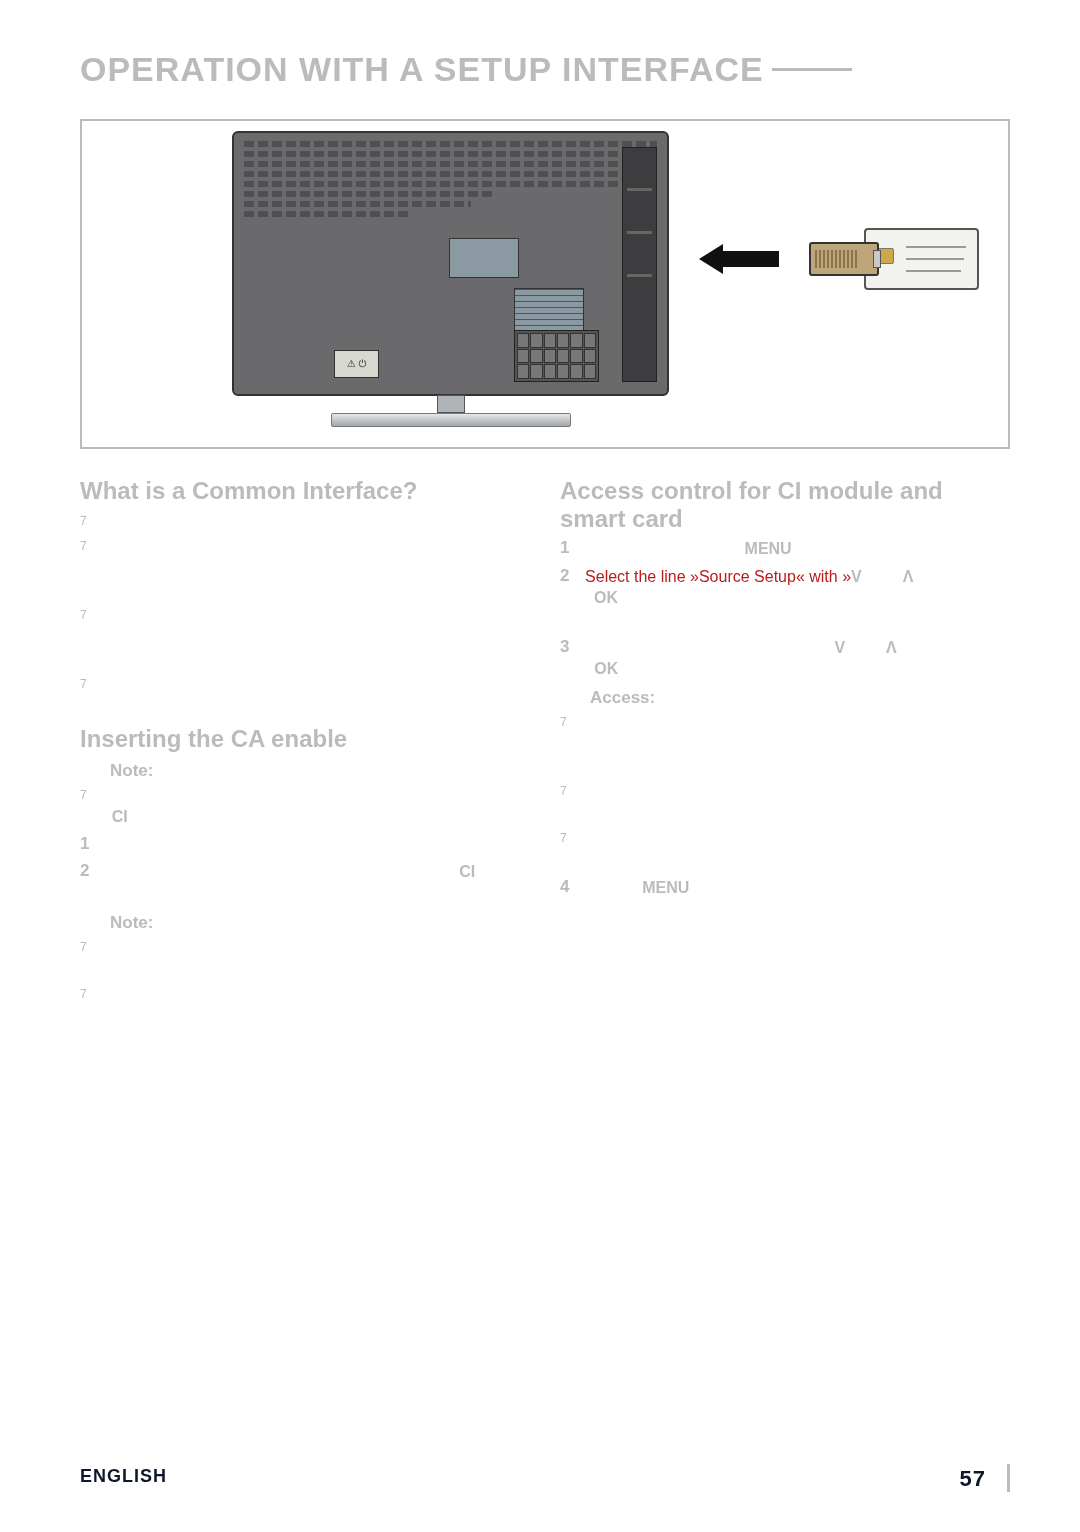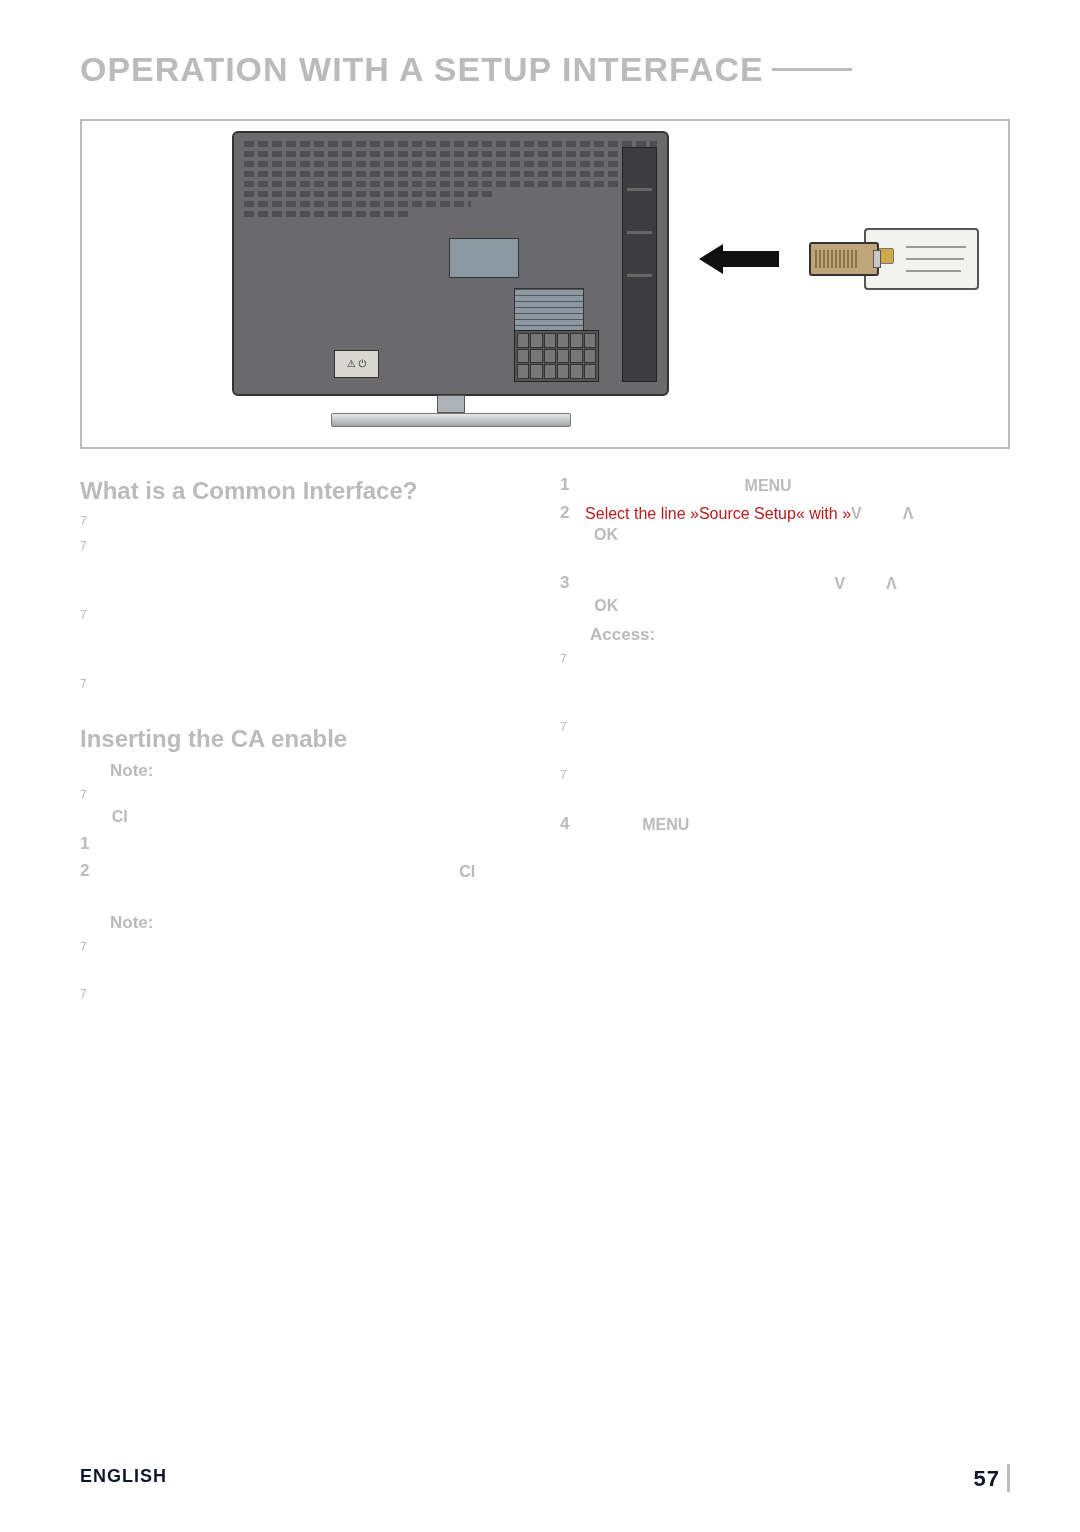--- a/index.html
+++ b/index.html
@@ -193,21 +193,21 @@
   }
   .bold-inline { font-weight:bold; color:#bbb; }
   .arrow-down { font-weight:bold; color:#bbb; }
   .arrow-up { font-weight:bold; color:#bbb; }
   .indent { margin-left: 30px; }
   .footer {
     position:absolute; bottom:40px; left:80px; right:70px;
     display:flex; justify-content:space-between;
     font-size:18px; font-weight:bold; color:#0f172a; letter-spacing:1px;
   }
-  .page-num { font-size:22px; position:relative; padding-right:10px; }
+  .page-num { font-size:22px; position:relative; padding-right:24px; }
   .page-num::after { content:""; position:absolute; right:0; top:-2px; width:3px; height:28px; background:#bbb; }
 </style>
 </head>
 <body>
 
 <div class="page-title">
   <span>OPERATION WITH A SETUP INTERFACE</span>
   <span class="title-rule"></span>
 </div>
 
@@ -324,20 +324,21 @@
       <span class="bullet-glyph">7</span>
       <span class="body-text">To see which CA module is in the Common Interface slot, go to the »CA - Module« submenu.</span>
     </div>
     <div class="bullet-item">
       <span class="bullet-glyph">7</span>
       <span class="body-text">If you are inserting a CA module into the CI slot of the television for the first time, you will need to wait a moment until the CA module is detected.</span>
     </div>
   </div>
 
   <div class="col">
+    <h2>Access control for CI module and smart card</h2>
 
     <div class="num-item">
       <span class="num">1</span>
       <span class="body-text">
         <span style="color:#fff">Open the menu with »</span><span class="bold-inline">MENU</span><span style="color:#fff">«.</span>
       </span>
     </div>
 
     <div class="num-item">
       <span class="num">2</span>

